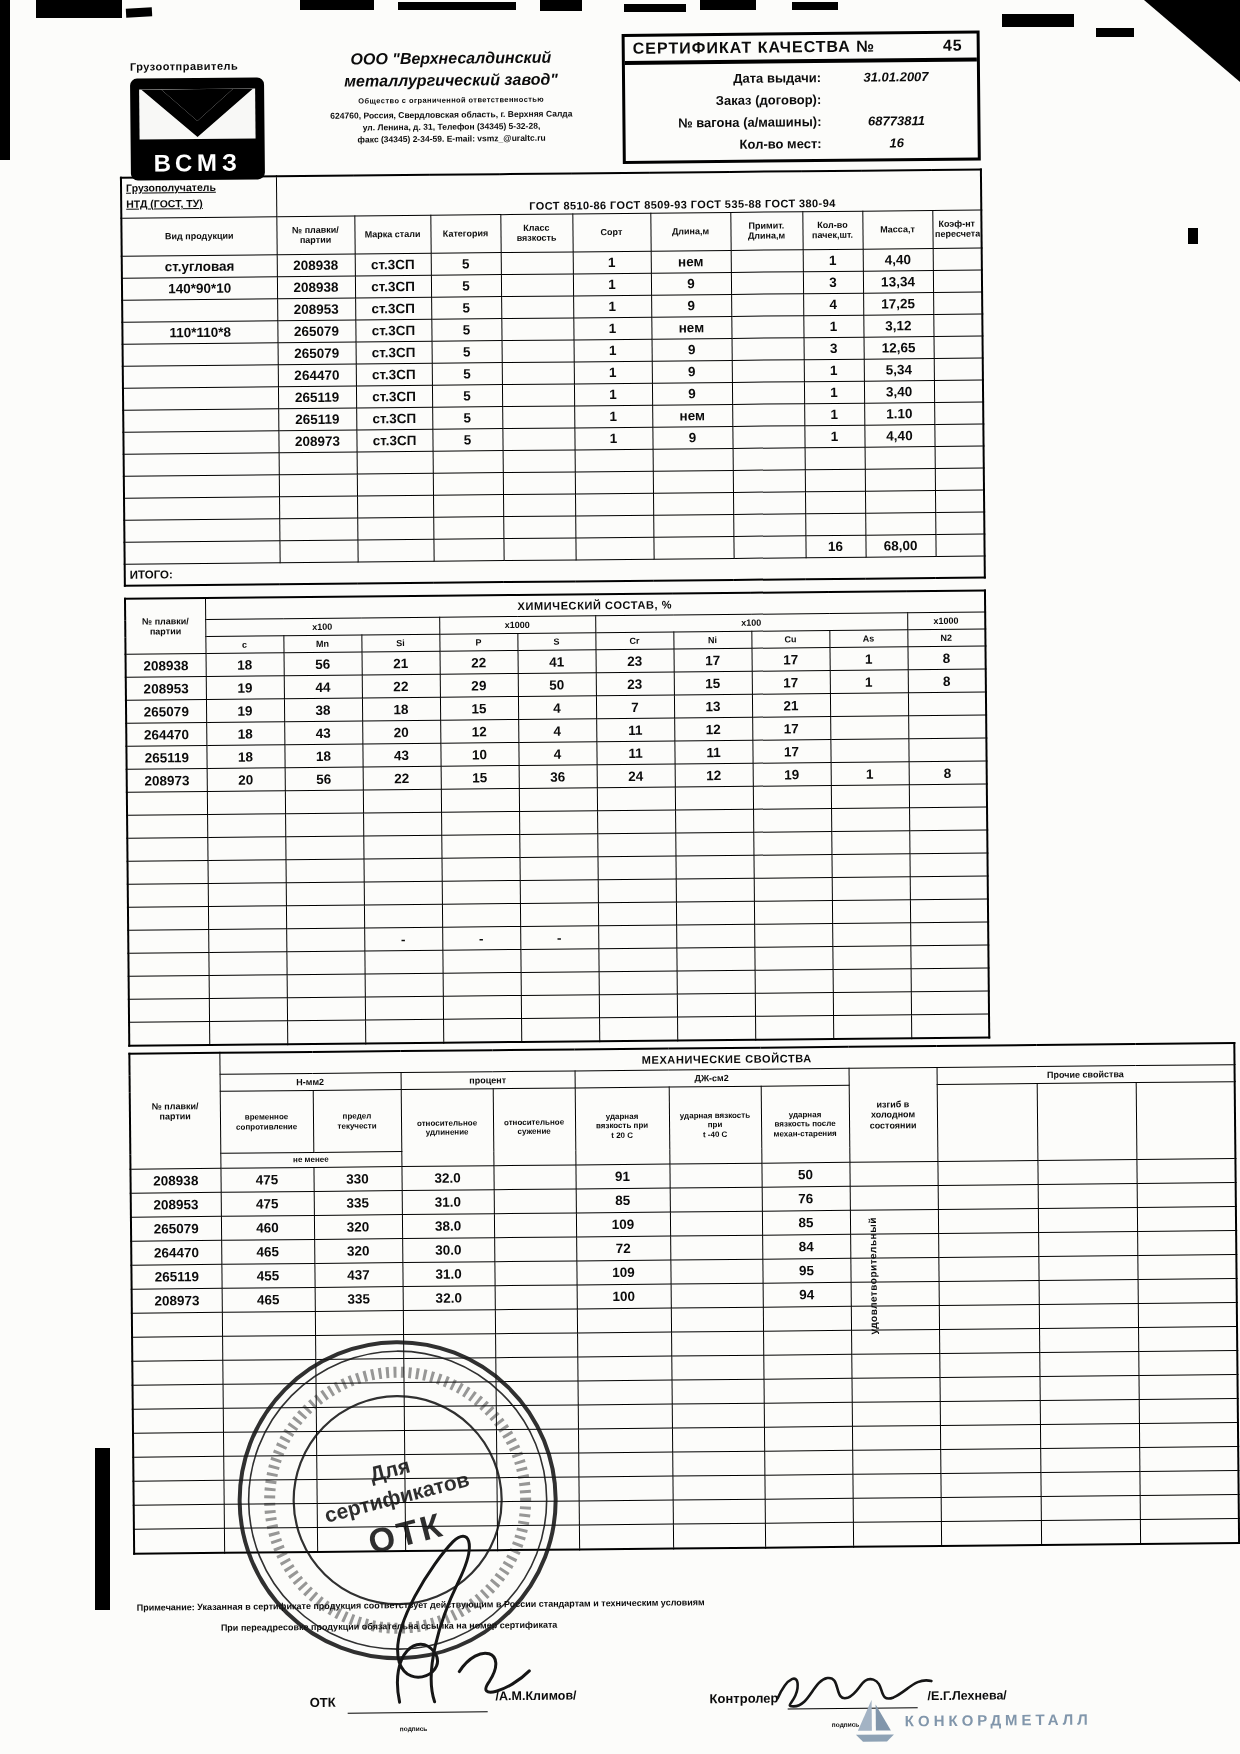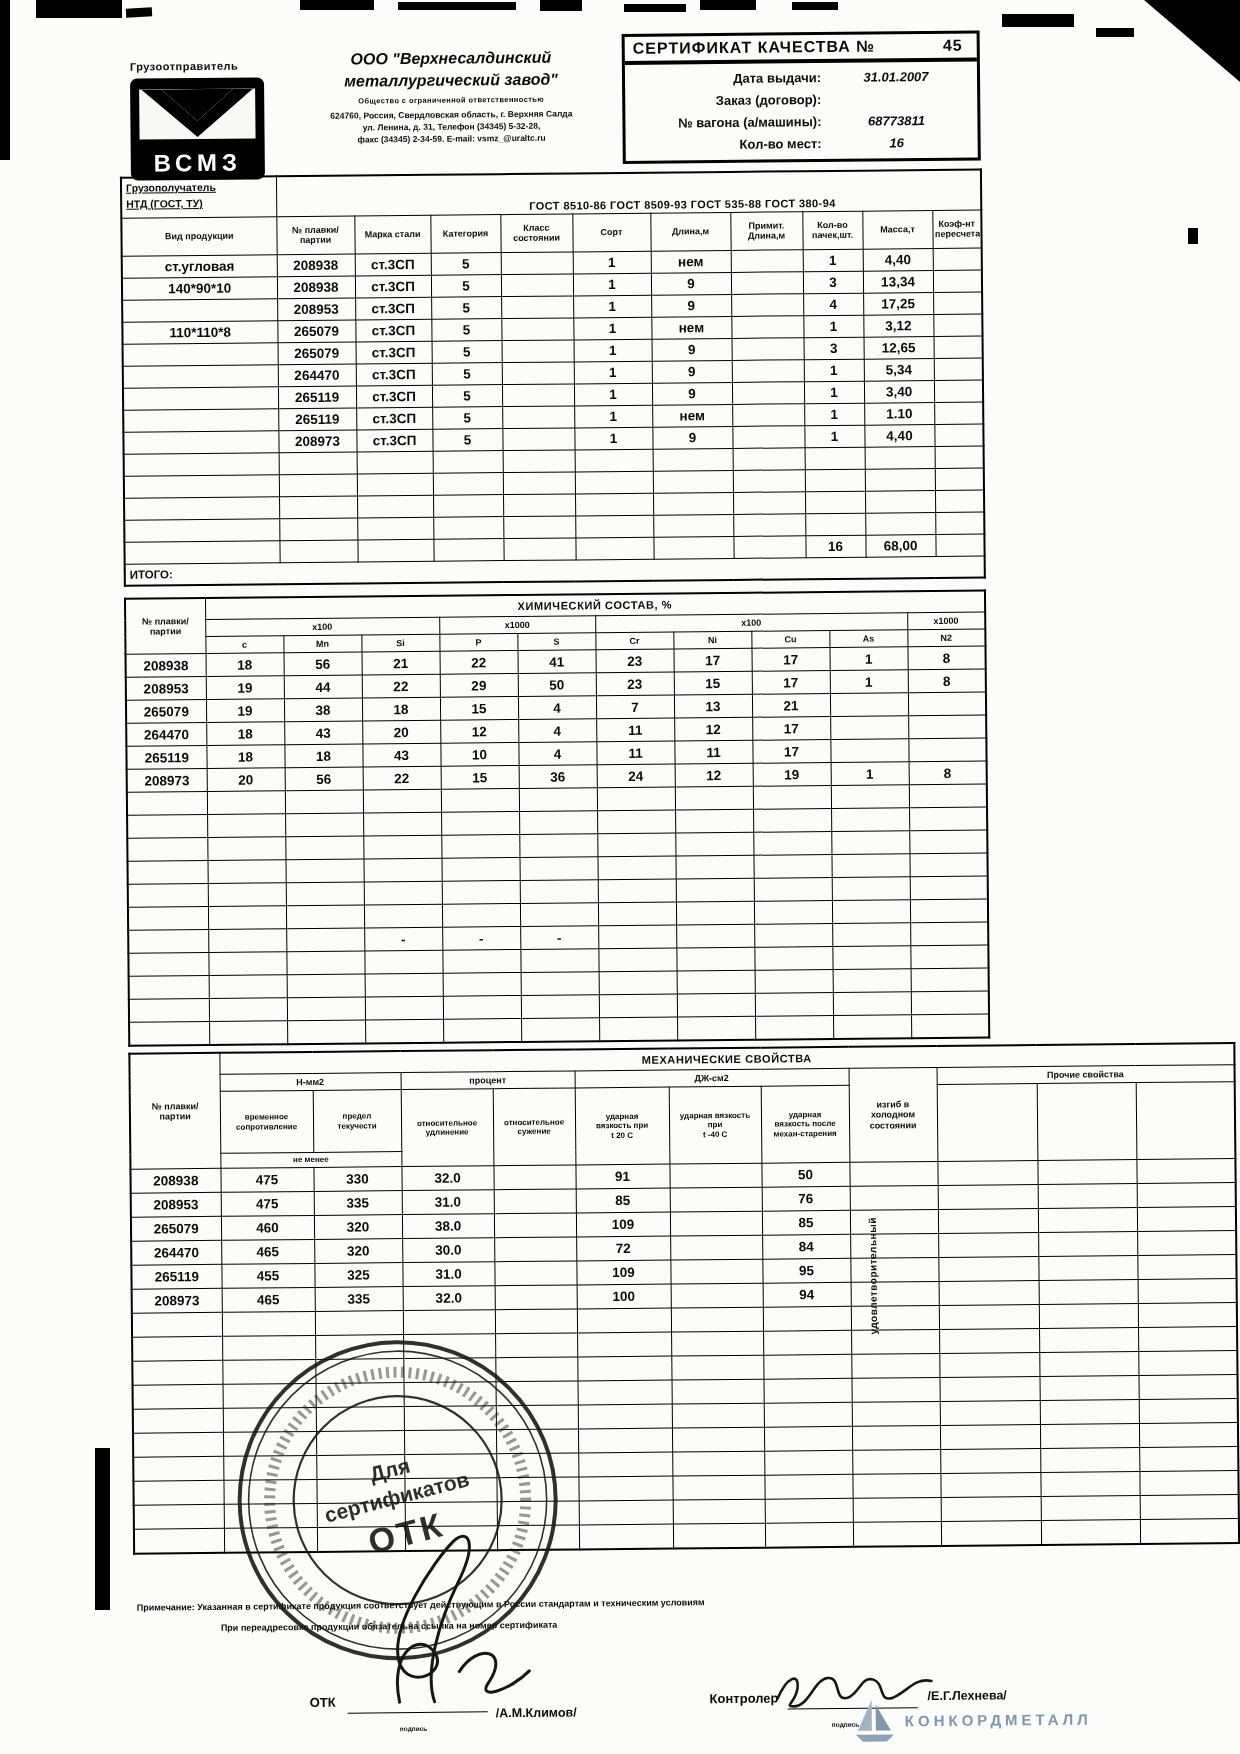--- a/index.html
+++ b/index.html
@@ -50,21 +50,21 @@
   .bend-vert{position:absolute;left:862px;top:1162px;height:175px;width:16px;
              writing-mode:vertical-rl;transform:rotate(180deg);
              font-size:10px;font-weight:700;letter-spacing:.5px;white-space:nowrap;}
 
   
   .note1{position:absolute;left:128px;top:1598px;font-size:9px;font-weight:700;}
   .note2{position:absolute;left:212px;top:1619px;font-size:9px;font-weight:700;}
   .sigrow{position:absolute;left:0;top:1688px;width:1240px;height:34px;font-weight:800;}
   .otk-label{position:absolute;left:300px;top:4px;font-size:13px;}
   .otk-line{position:absolute;left:338px;top:22px;width:140px;border-bottom:1.6px solid #000;}
-  .otk-name{position:absolute;left:486px;top:17px;font-size:12.5px;}
+  .otk-name{position:absolute;left:486px;top:0;font-size:12.5px;}
   .ctrl-label{position:absolute;left:700px;top:4px;font-size:13px;}
   .ctrl-line{position:absolute;left:778px;top:22px;width:130px;border-bottom:1.6px solid #000;}
   .ctrl-name{position:absolute;left:918px;top:4px;font-size:12.5px;}
   .cap1{position:absolute;left:390px;top:1723px;font-size:6.5px;font-weight:700;}
   .cap2{position:absolute;left:822px;top:1723px;font-size:6.5px;font-weight:700;}
 
   .stamp{position:absolute;left:224px;top:1332px;width:332px;height:332px;opacity:.88;}
   .sig-svg{position:absolute;pointer-events:none;}
 
   .watermark{position:absolute;left:845px;top:1700px;display:flex;align-items:center;gap:10px;}
@@ -153,21 +153,21 @@
           </td>
           <td class="gost" colspan="10">ГОСТ 8510-86 ГОСТ 8509-93 ГОСТ 535-88 ГОСТ 380-94</td>
         </tr>
         <tr style="height:38px">
           <th>Вид продукции</th>
           <th>№ плавки/
 партии</th>
           <th>Марка стали</th>
           <th>Категория</th>
           <th>Класс
-состоянии</th>
+вязкость</th>
           <th>Сорт</th>
           <th>Длина,м</th>
           <th>Примит.
 Длина,м</th>
           <th>Кол-во
 пачек,шт.</th>
           <th>Масса,т</th>
           <th>Коэф-нт
 пересчета</th>
         </tr>
@@ -727,21 +727,21 @@
             <td></td>
             <td>84</td>
             <td></td>
             <td></td>
             <td></td>
             <td></td>
           </tr>
           <tr>
             <td>265119</td>
             <td>455</td>
-            <td>325</td>
+            <td>437</td>
             <td>31.0</td>
             <td></td>
             <td>109</td>
             <td></td>
             <td>95</td>
             <td></td>
             <td></td>
             <td></td>
             <td></td>
           </tr>

